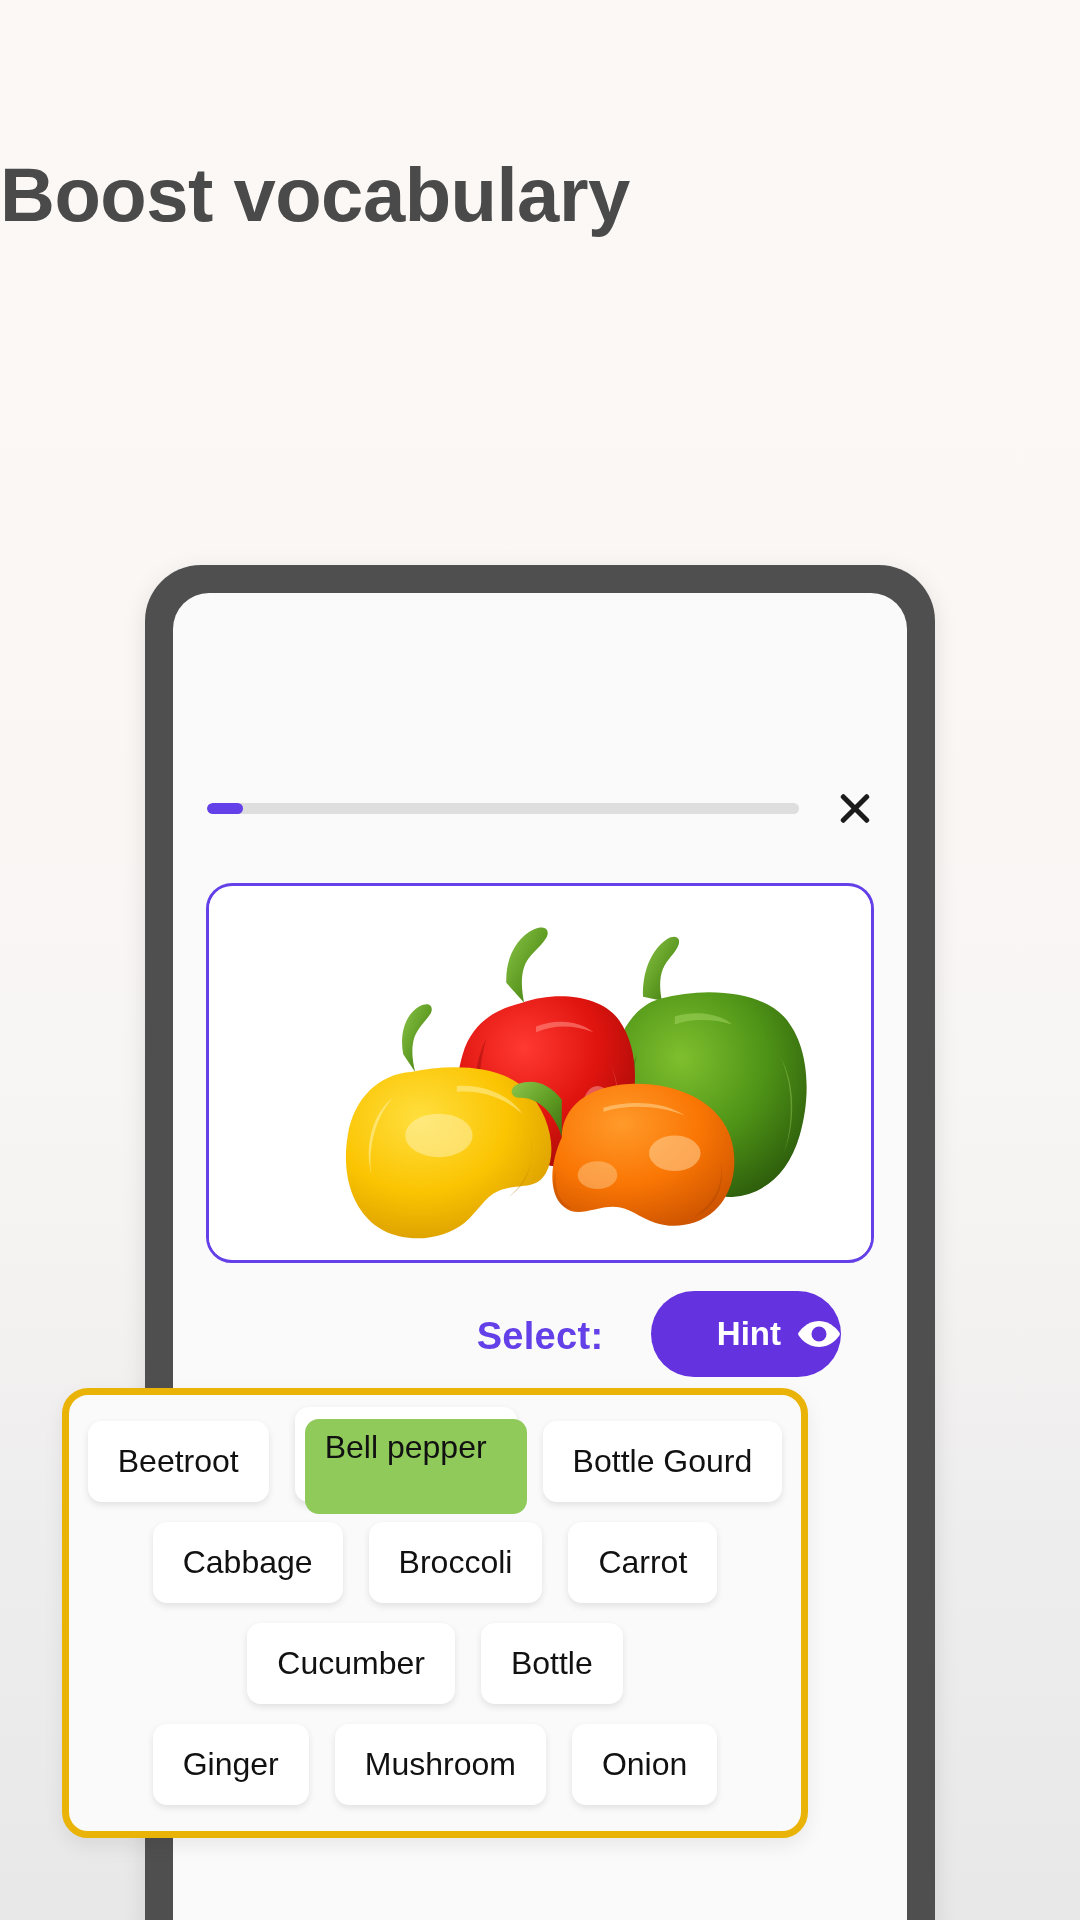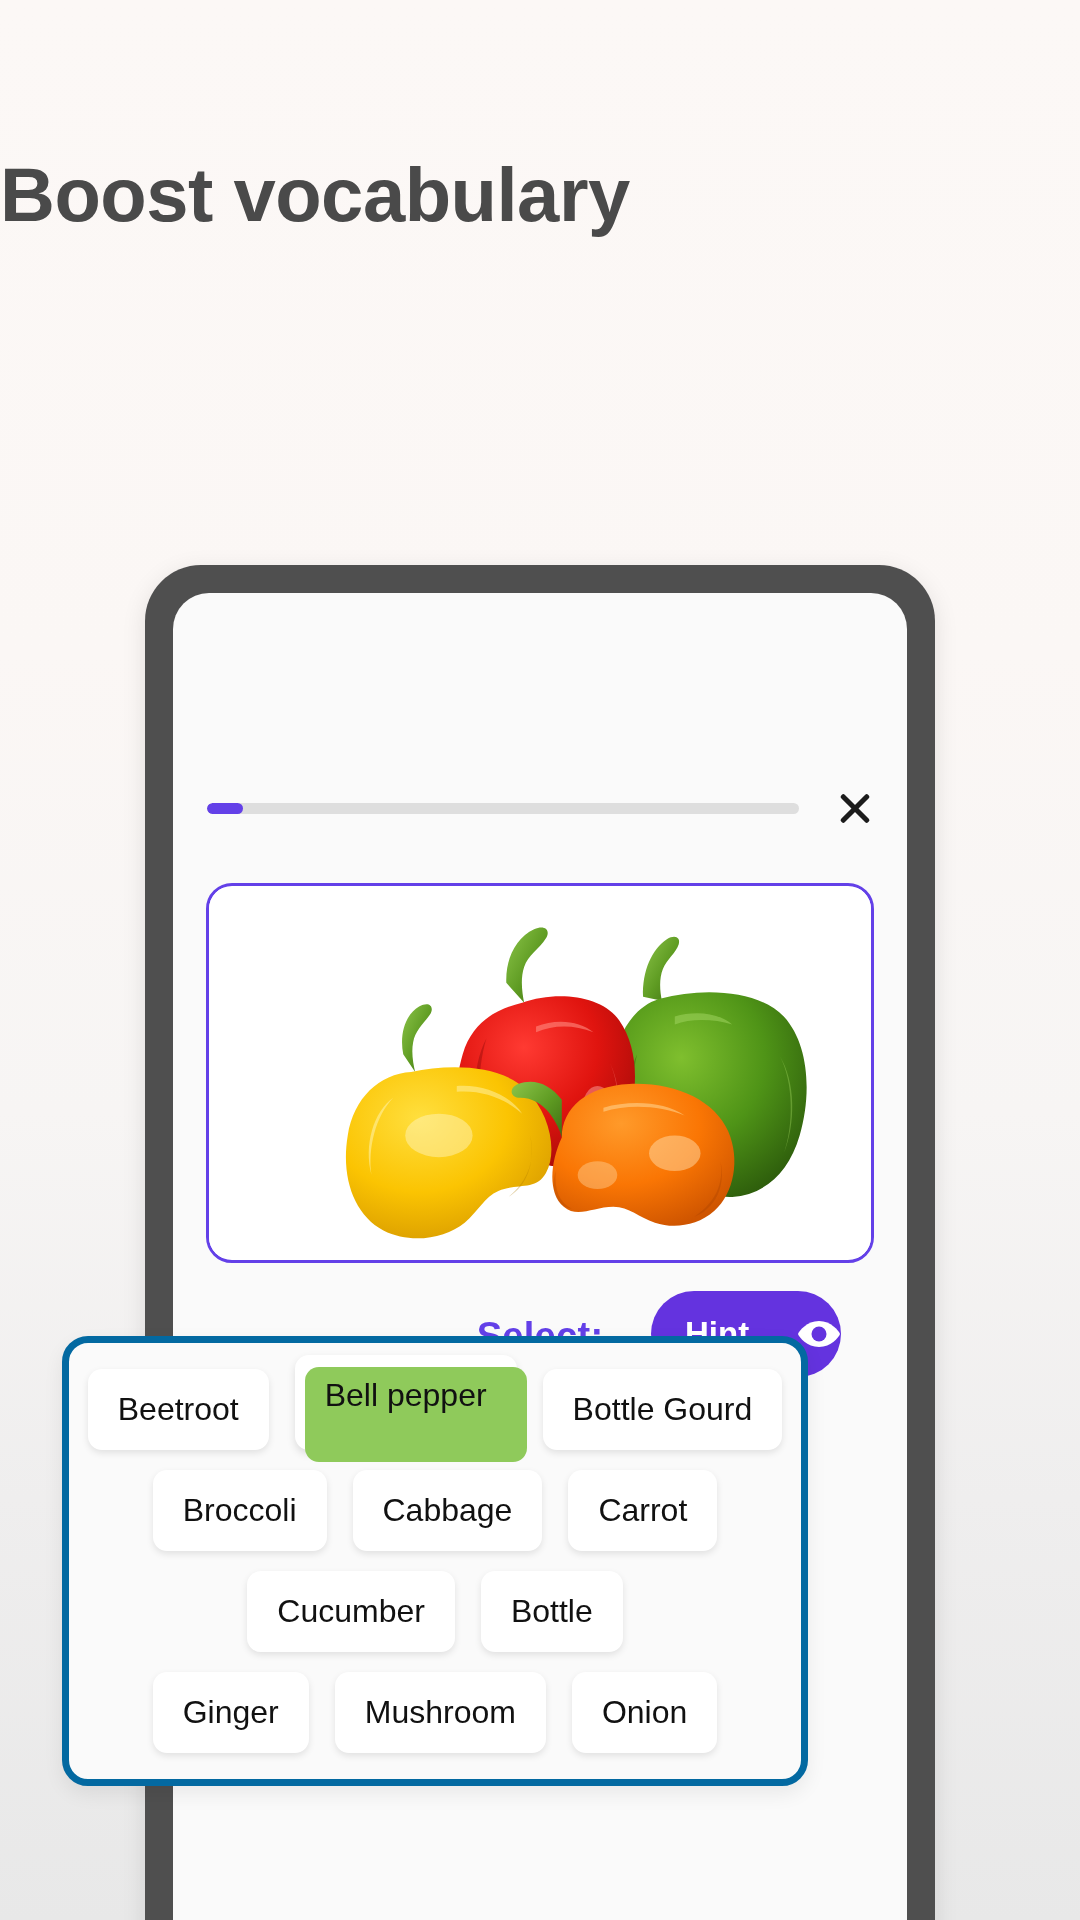--- a/index.html
+++ b/index.html
@@ -146,41 +146,41 @@
   .hint-btn {
     position: absolute;
     left: 478px;
     top: 6px;
     width: 190px;
     height: 86px;
     background: #6433df;
     border-radius: 43px;
     display: flex;
     align-items: center;
-    justify-content: space-between;
+    justify-content: flex-end;
     padding-left: 34px;
     gap: 16px;
     cursor: pointer;
   }
   .hint-label {
     color: #ffffff;
     font-size: 33px;
     font-weight: 600;
   }
   .eye-icon { width: 44px; height: 30px; flex: 0 0 44px; }
 
   
   .answer-panel {
     position: absolute;
     left: 62px;
-    top: 1336px;
+    top: 1388px;
     width: 746px;
     height: 152px; 
     background: #fafafa;
-    border: 7px solid #0369a1;
+    border: 7px solid #eab308;
     border-radius: 26px;
     box-shadow: 0 8px 20px rgba(0,0,0,0.07);
     padding: 26px 20px 26px 20px;
     height: auto;
   }
   .answer-row {
     display: flex;
     justify-content: center;
     gap: 26px;
     margin-bottom: 20px;
@@ -315,22 +315,22 @@
   </div>
 </div>
 
 <div class="answer-panel" id="answer-panel">
     <div class="answer-row">
       <div class="answer-chip">Beetroot</div>
       <div class="answer-chip correct">Bell pepper</div>
       <div class="answer-chip">Bottle Gourd</div>
     </div>
     <div class="answer-row">
+      <div class="answer-chip">Cabbage</div>
       <div class="answer-chip">Broccoli</div>
-      <div class="answer-chip">Cabbage</div>
       <div class="answer-chip">Carrot</div>
     </div>
     <div class="answer-row">
       <div class="answer-chip">Cucumber</div>
       <div class="answer-chip">Bottle</div>
     </div>
     <div class="answer-row">
       <div class="answer-chip">Ginger</div>
       <div class="answer-chip">Mushroom</div>
       <div class="answer-chip">Onion</div>

